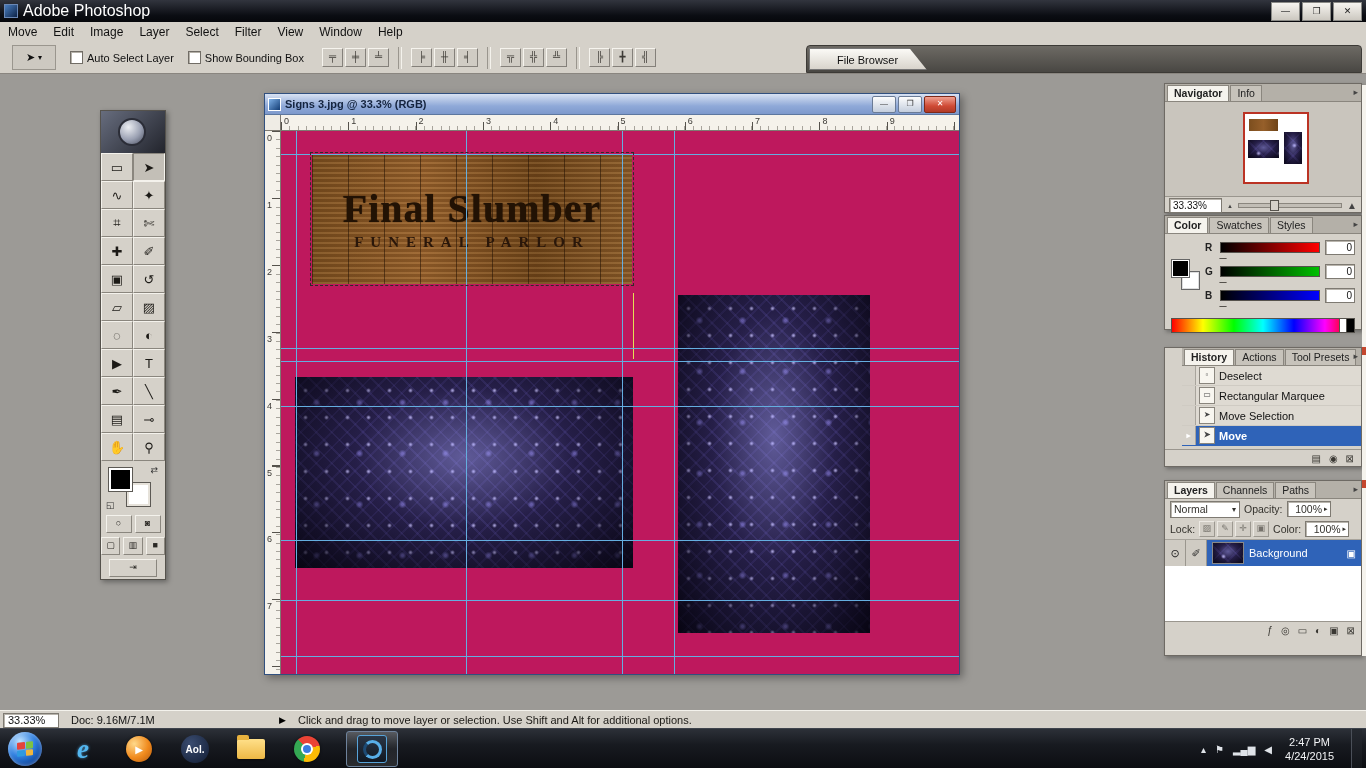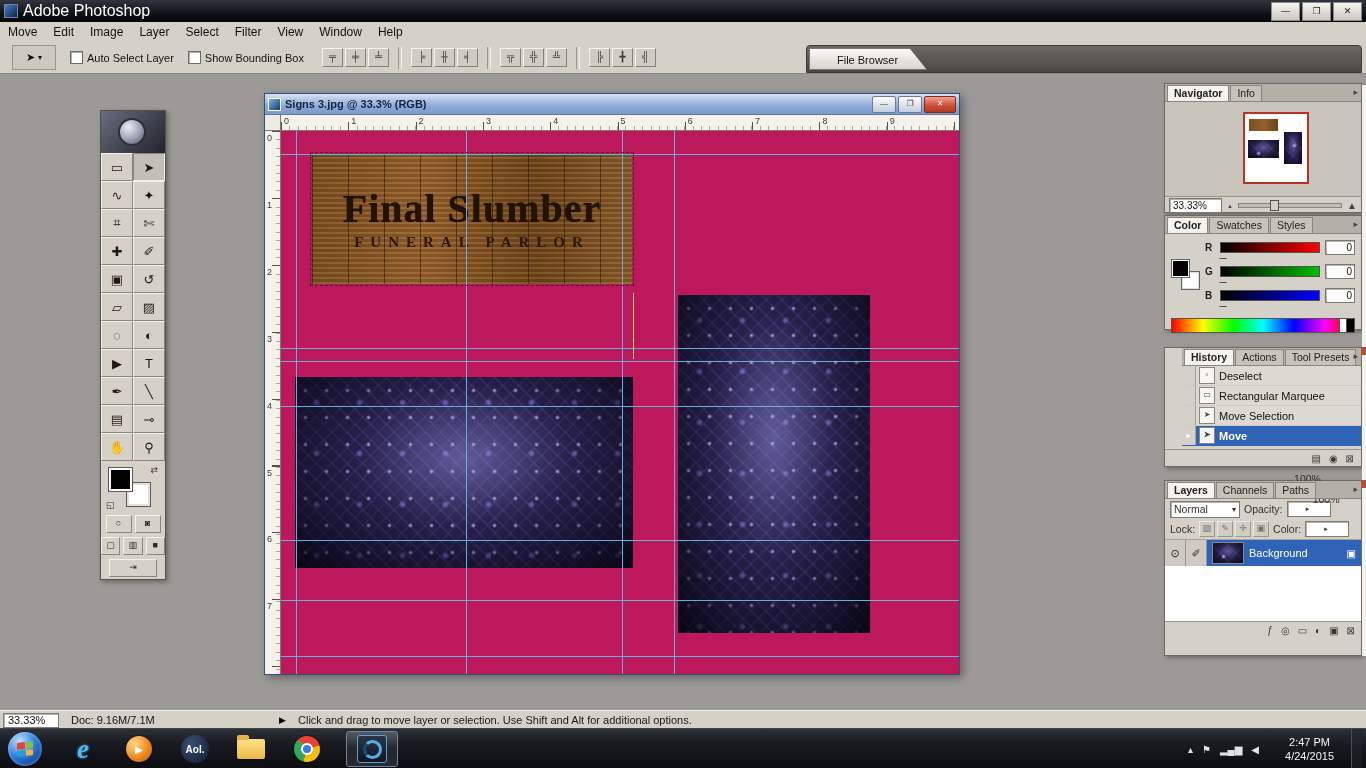--- a/index.html
+++ b/index.html
@@ -165,21 +165,21 @@
     font-size:8px;line-height:13px;text-align:center;color:#444;}
   .h-foot{position:absolute;left:0;right:0;bottom:0;height:16px;border-top:1px solid #9a968e;background:#d5d1c9;
     display:flex;justify-content:flex-end;align-items:center;padding-right:3px;}
   
   .pal-layers{top:480px;height:176px;}
   .l-row1,.l-row2{display:flex;align-items:center;height:20px;padding:0 5px;gap:4px;font-size:10.5px;color:#33312c;}
   .blend-select{width:62px;height:15px;background:#fff;border:1px solid #7e7a72;box-shadow:inset 1px 1px 0 #b9b5ad;
     font-size:10.5px;line-height:15px;padding-left:3px;display:flex;justify-content:space-between;align-items:center;
     padding-right:3px;}
   .val-box{width:40px;height:14px;background:#fff;border:1px solid #7e7a72;box-shadow:inset 1px 1px 0 #b9b5ad;
-    font-size:10.5px;line-height:14px;display:flex;justify-content:flex-end;align-items:center;gap:16px;padding-right:2px;flex-direction:column;}
+    font-size:10.5px;line-height:14px;display:flex;justify-content:flex-end;align-items:center;gap:2px;padding-right:2px;}
   .lock-btn{width:14px;height:14px;border:1px solid;border-color:#f4f2ec #8a867e #8a867e #f4f2ec;background:#d0ccc4;
     font-size:9px;line-height:12px;text-align:center;color:#55524c;opacity:.75;}
   .l-list{background:#fff;height:99px;position:relative;border-top:1px solid #a8a49c;}
   .layer-row{height:26px;background:var(--hl);display:flex;align-items:center;}
   .l-eye,.l-brush{width:20px;align-self:stretch;background:#cfcbc3;border-right:1px solid #9a968e;
     display:flex;align-items:center;justify-content:center;font-size:11px;color:#222;}
   .l-thumb{width:30px;height:20px;margin:0 5px;border:1px solid #888;}
   .l-name{flex:1;font-size:11px;color:#fff;}
   .l-lock{color:#fff;font-size:10px;margin-right:5px;}
   .l-foot{position:absolute;left:0;right:0;bottom:0;height:17px;border-top:1px solid #9a968e;background:#d5d1c9;
@@ -223,21 +223,21 @@
   .chrome:before{content:"";position:absolute;left:7px;top:7px;width:12px;height:12px;border-radius:50%;background:#fff;}
   .chrome:after{content:"";position:absolute;left:9px;top:9px;width:8px;height:8px;border-radius:50%;background:#3a7de0;}
   .ps-task{width:50px;height:34px;border:1px solid #6e839c;border-radius:3px;
     background:linear-gradient(rgba(255,255,255,.22),rgba(255,255,255,.06) 50%,rgba(255,255,255,.12));
     display:flex;align-items:center;justify-content:center;}
   .ps-ic{width:28px;height:26px;background:linear-gradient(#2a3646,#101722);border:1px solid #57a3d8;border-radius:3px;
     display:flex;align-items:center;justify-content:center;}
   .ps-ring{width:13px;height:13px;border-radius:50%;border:3px solid #58aee8;border-left-color:#1d4a74;}
   .tray{margin-left:auto;display:flex;align-items:center;gap:9px;padding-right:4px;color:#e4e6ea;}
   .tray-ic{font-size:10px;color:#dfe3e8;}
-  .clock{text-align:center;font-size:11px;line-height:14px;color:#f2f3f5;margin-left:17px;}
+  .clock{text-align:center;font-size:11px;line-height:14px;color:#f2f3f5;margin-left:4px;}
   .show-desktop{width:10px;height:40px;margin-left:8px;border-left:1px solid #4a4f58;
     background:linear-gradient(#262a31,#121519);}
 </style>
 </head>
 <body>
 
 <div class="screen">
 
   <div class="titlebar">
     <div class="app-icon"></div>

